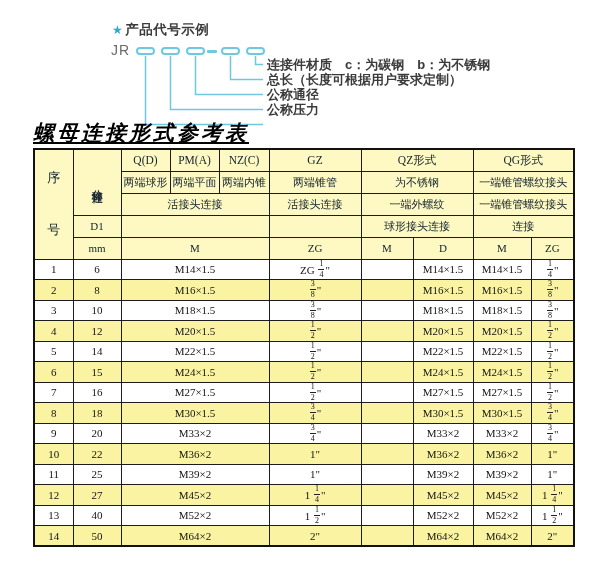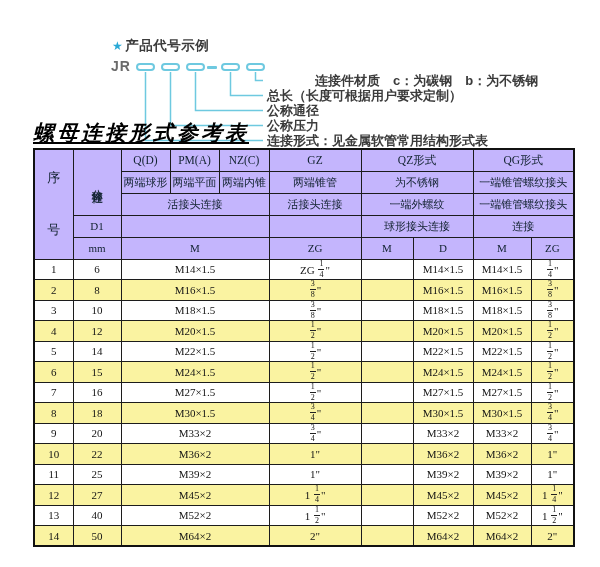--- a/index.html
+++ b/index.html
@@ -2,24 +2,24 @@
 <html><head>
 <meta charset="utf-8">
 <style>
   html,body{margin:0;padding:0;}
   body{
     width:600px;height:567px;position:relative;background:#ffffff;
     font-family:"Liberation Sans","DejaVu Sans",sans-serif;
     -webkit-font-smoothing:antialiased;overflow:hidden;
   }
   
-  .diagram{position:absolute;left:0;top:16px;width:600px;height:146px;}
+  .diagram{position:absolute;left:0;top:0;width:600px;height:146px;}
   .diagram-heading{position:absolute;left:112px;top:21px;font-size:13.5px;font-weight:bold;color:#3b3b3b;letter-spacing:0.5px;}
   .diagram-heading .star{color:#29a9d6;margin-right:2px;font-size:12px;}
-  .code-prefix{position:absolute;left:111px;top:42px;font-size:14px;font-weight:bold;color:#6b6b6b;letter-spacing:1px;}
+  .code-prefix{position:absolute;left:111px;top:42px;font-size:14px;font-weight:normal;color:#6b6b6b;letter-spacing:1px;}
   .code-box{position:absolute;top:47px;width:19px;height:8px;border:2px solid #6ec9e0;border-radius:4px;background:#fff;box-sizing:border-box;}
   .code-dash{position:absolute;top:50px;width:10px;height:2.5px;background:#6ec9e0;border-radius:1px;}
   .diagram-lines{position:absolute;left:0;top:0;width:600px;height:146px;}
   .diagram-label{position:absolute;left:267px;height:15px;font-size:13px;font-weight:bold;color:#3b3b3b;white-space:nowrap;line-height:15px;}
   
   .table-title{
     position:absolute;left:33px;top:119px;margin:0;
     font-family:"Liberation Serif","DejaVu Serif",serif;
     font-size:21px;font-weight:bold;font-style:italic;color:#000;
     letter-spacing:3px;
@@ -30,21 +30,21 @@
     position:absolute;left:33px;top:148px;width:540px;
     border-collapse:collapse;table-layout:fixed;
     font-family:"Liberation Serif","DejaVu Serif",serif;
     font-size:11px;color:#141414;
   }
   .ref-table th,.ref-table td{
     border:1px solid #1c1c1c;text-align:center;vertical-align:middle;
     padding:0 1px;overflow:hidden;
   }
   .ref-table{border:2px solid #111;}
-  .ref-table thead th{background:#c4b5fd;font-weight:normal;color:#10212e;}
+  .ref-table thead th{background:#fef9c3;font-weight:normal;color:#10212e;}
   .ref-table thead tr{height:22px;}
   .ref-table tbody tr{height:20.5px;background:#ffffff;}
   .ref-table tbody tr.alt{background:#faf3a1;}
   .code-cell{font-size:11.5px;}
   .vstack{display:flex;flex-direction:column;justify-content:space-around;height:104px;font-size:13px;}
   .vtext{writing-mode:vertical-rl;text-orientation:upright;margin:0 auto;line-height:1.1;font-size:11.5px;letter-spacing:1px;}
   .frac{display:inline-block;text-align:center;vertical-align:-0.4em;line-height:1;font-size:8px;margin:0 1px;}
   .frac .fn{display:block;border-bottom:1px solid #222;padding:0 1px 1px;}
   .frac .fd{display:block;padding-top:1px;}
 </style>
@@ -62,25 +62,24 @@
   <div class="diagram-heading">
     <span class="star">★</span><span>产品代号示例</span>
   </div>
   <div class="code-prefix">JR</div>
   <div class="code-box" style="left:136px;"></div>
   <div class="code-box" style="left:161px;"></div>
   <div class="code-box" style="left:186px;"></div>
   <div class="code-dash" style="left:207px;"></div>
   <div class="code-box" style="left:221px;"></div>
   <div class="code-box" style="left:246px;"></div>
-  <div class="diagram-label" style="top:57px;margin-left:48px;">连接件材质　c：为碳钢　b：为不锈钢</div>
+  <div class="diagram-label" style="top:57px;">连接件材质　c：为碳钢　b：为不锈钢</div>
   <div class="diagram-label" style="top:72px;">总长（长度可根据用户要求定制）</div>
   <div class="diagram-label" style="top:87px;">公称通径</div>
   <div class="diagram-label" style="top:102px;">公称压力</div>
-  <div class="diagram-label" style="top:117px;">连接形式：见金属软管常用结构形式表</div>
 </div>
 
 <h2 class="table-title">螺母连接形式参考表</h2>
 
 <table class="ref-table">
   <colgroup>
     <col style="width:39px">
       <col style="width:48px">
     <col style="width:49px">
       <col style="width:49px">

